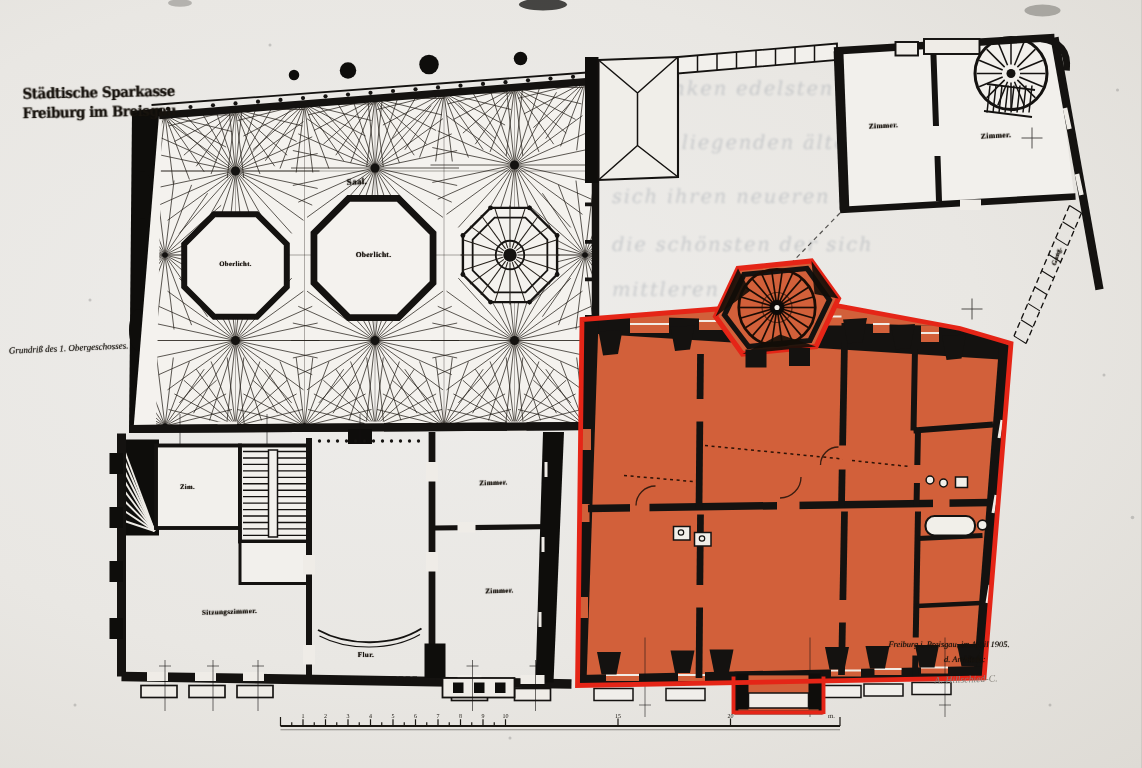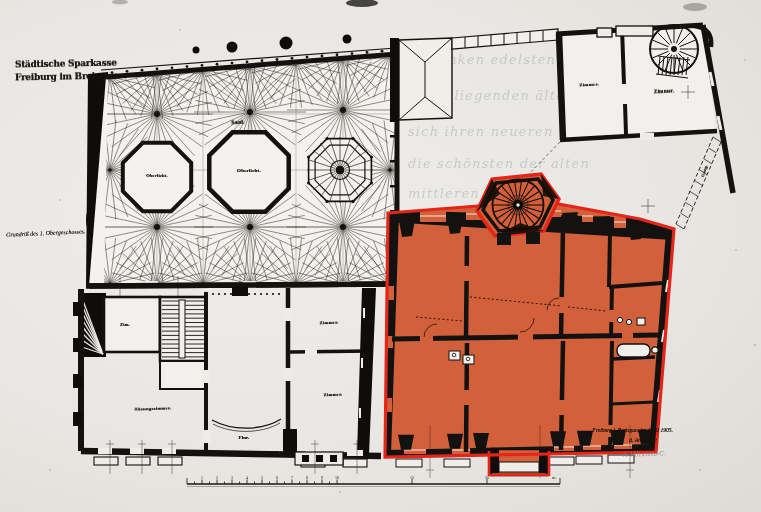--- a/index.html
+++ b/index.html
@@ -19,21 +19,21 @@
 </style>
 </head>
 <body>
 
 <div class="page">
 
   <div id="ghosts">
       <div class="ghost" style="left: 408px; top: 52px;">schlanken edelsten</div>
       <div class="ghost" style="left: 408px; top: 88px;">nebenliegenden älteren</div>
       <div class="ghost" style="left: 408px; top: 124px;">sich ihren neueren bei</div>
-      <div class="ghost" style="left: 408px; top: 156px;">die schönsten der alten</div>
+      <div class="ghost" style="left: 408px; top: 156px;">die schönsten der sich</div>
       <div class="ghost" style="left: 408px; top: 186px;">mittleren und</div>
     </div>
 
   <svg width="761" height="512" viewBox="0 0 761 512">
     <defs>
       <clipPath id="hallClip">
           <polygon points="108,76 395,56 395,282 104,284"></polygon>
         </clipPath>
       <clipPath id="orClip">
           <polygon points="388,213 478,206 548,202 640,219 674,229 656,452 385,457"></polygon>

